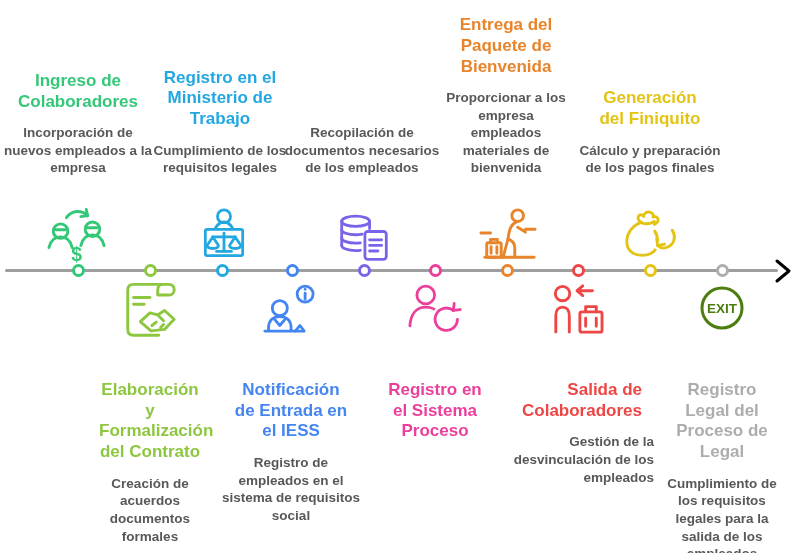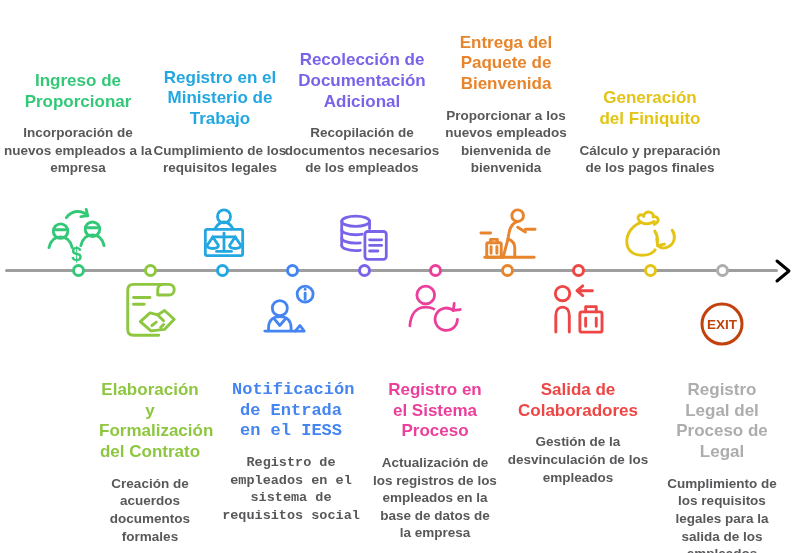--- a/index.html
+++ b/index.html
@@ -18,23 +18,23 @@
     color:#58585b;
   }
   .top-col { bottom:376px; }
   .bottom-col { top:368px; }
   .t0 { left:78px;  width:152px; }
   .t1 { left:220px; width:142px; }
   .t2 { left:362px; width:162px; }
   .t3 { left:506px; width:124px; }
   .t4 { left:650px; width:142px; }
   .b0 { left:150px; width:126px; }
-  .b1 { left:291px; width:142px;font-family:Liberation Mono, monospace; }
+  .b1 { left:291px; width:142px; }
   .b2 { left:435px; width:124px; }
-  .b3 { left:578px; width:152px; }
+  .b3 { left:578px; width:152px;text-align:right; }
   .b4 { left:722px; width:130px; }
   
   .tl-line { position:absolute; left:5px; top:269px; width:773px; height:3px;
              background:#9e9e9e; border-radius:2px; }
   .tl-arrow { position:absolute; left:774px; top:258px; }
   .node { position:absolute; top:264px; width:7px; height:7px; background:#fff;
           border:3px solid var(--accent,#999); border-radius:50%; z-index:3; }
   .n0{left:72px} .n1{left:144px} .n2{left:216px} .n3{left:286px} .n4{left:358px}
   .n5{left:429px} .n6{left:501px} .n7{left:572px} .n8{left:644px} .n9{left:716px}
   
@@ -42,61 +42,59 @@
   .icon svg { display:block; }
   .i-green  { left:46px;  top:206px; }
   .i-cyan   { left:194px; top:208px; }
   .i-purple { left:334px; top:212px; }
   .i-orange { left:477px; top:206px; }
   .i-yellow { left:618px; top:206px; }
   .i-lime   { left:119px; top:281px; }
   .i-blue   { left:262px; top:281px; }
   .i-pink   { left:406px; top:282px; }
   .i-red    { left:548px; top:283px; }
-  .i-exit   { left:699px; top:301px; color:#c2410c; }
+  .i-exit   { left:699px; top:285px; color:#4d7c0f; }
   svg.ic { fill:none; stroke:currentColor; stroke-width:3; stroke-linecap:round; stroke-linejoin:round; }
   svg.ic text { stroke:none; fill:currentColor; font-family:"Liberation Sans",sans-serif; }
 </style>
 </head>
 <body>
 
 <div class="canvas">
 
   <div class="col top-col t0" style="--accent: #33c878;">
-    <h3>Ingreso de Proporcionar</h3>
+    <h3>Ingreso de Colaboradores</h3>
     <p>Incorporación de nuevos empleados a la empresa</p>
   </div>
   <div class="col top-col t1" style="--accent: #23a7e0;">
     <h3>Registro en el Ministerio de Trabajo</h3>
     <p>Cumplimiento de los requisitos legales</p>
   </div>
   <div class="col top-col t2" style="--accent: #7a63e9;">
-    <h3>Recolección de Documentación Adicional</h3>
     <p>Recopilación de documentos necesarios de los empleados</p>
   </div>
   <div class="col top-col t3" style="--accent: #e8842b;">
     <h3>Entrega del Paquete de Bienvenida</h3>
-    <p>Proporcionar a los nuevos empleados bienvenida de bienvenida</p>
+    <p>Proporcionar a los empresa empleados materiales de bienvenida</p>
   </div>
   <div class="col top-col t4" style="--accent: #e3c414;">
     <h3>Generación del Finiquito</h3>
     <p>Cálculo y preparación de los pagos finales</p>
   </div>
 
   <div class="col bottom-col b0" style="--accent: #8dc63f;">
     <h3>Elaboración y Formalización del Contrato</h3>
     <p>Creación de acuerdos documentos formales</p>
   </div>
   <div class="col bottom-col b1" style="--accent: #4485f2;">
     <h3>Notificación de Entrada en el IESS</h3>
     <p>Registro de empleados en el sistema de requisitos social</p>
   </div>
   <div class="col bottom-col b2" style="--accent: #eb3f9b;">
     <h3>Registro en el Sistema Proceso</h3>
-    <p>Actualización de los registros de los empleados en la base de datos de la empresa</p>
   </div>
   <div class="col bottom-col b3" style="--accent: #ee4545;">
     <h3>Salida de Colaboradores</h3>
     <p>Gestión de la desvinculación de los empleados</p>
   </div>
   <div class="col bottom-col b4" style="--accent: #adadad;">
     <h3>Registro Legal del Proceso de Legal</h3>
     <p>Cumplimiento de los requisitos legales para la salida de los empleados</p>
   </div>
 

